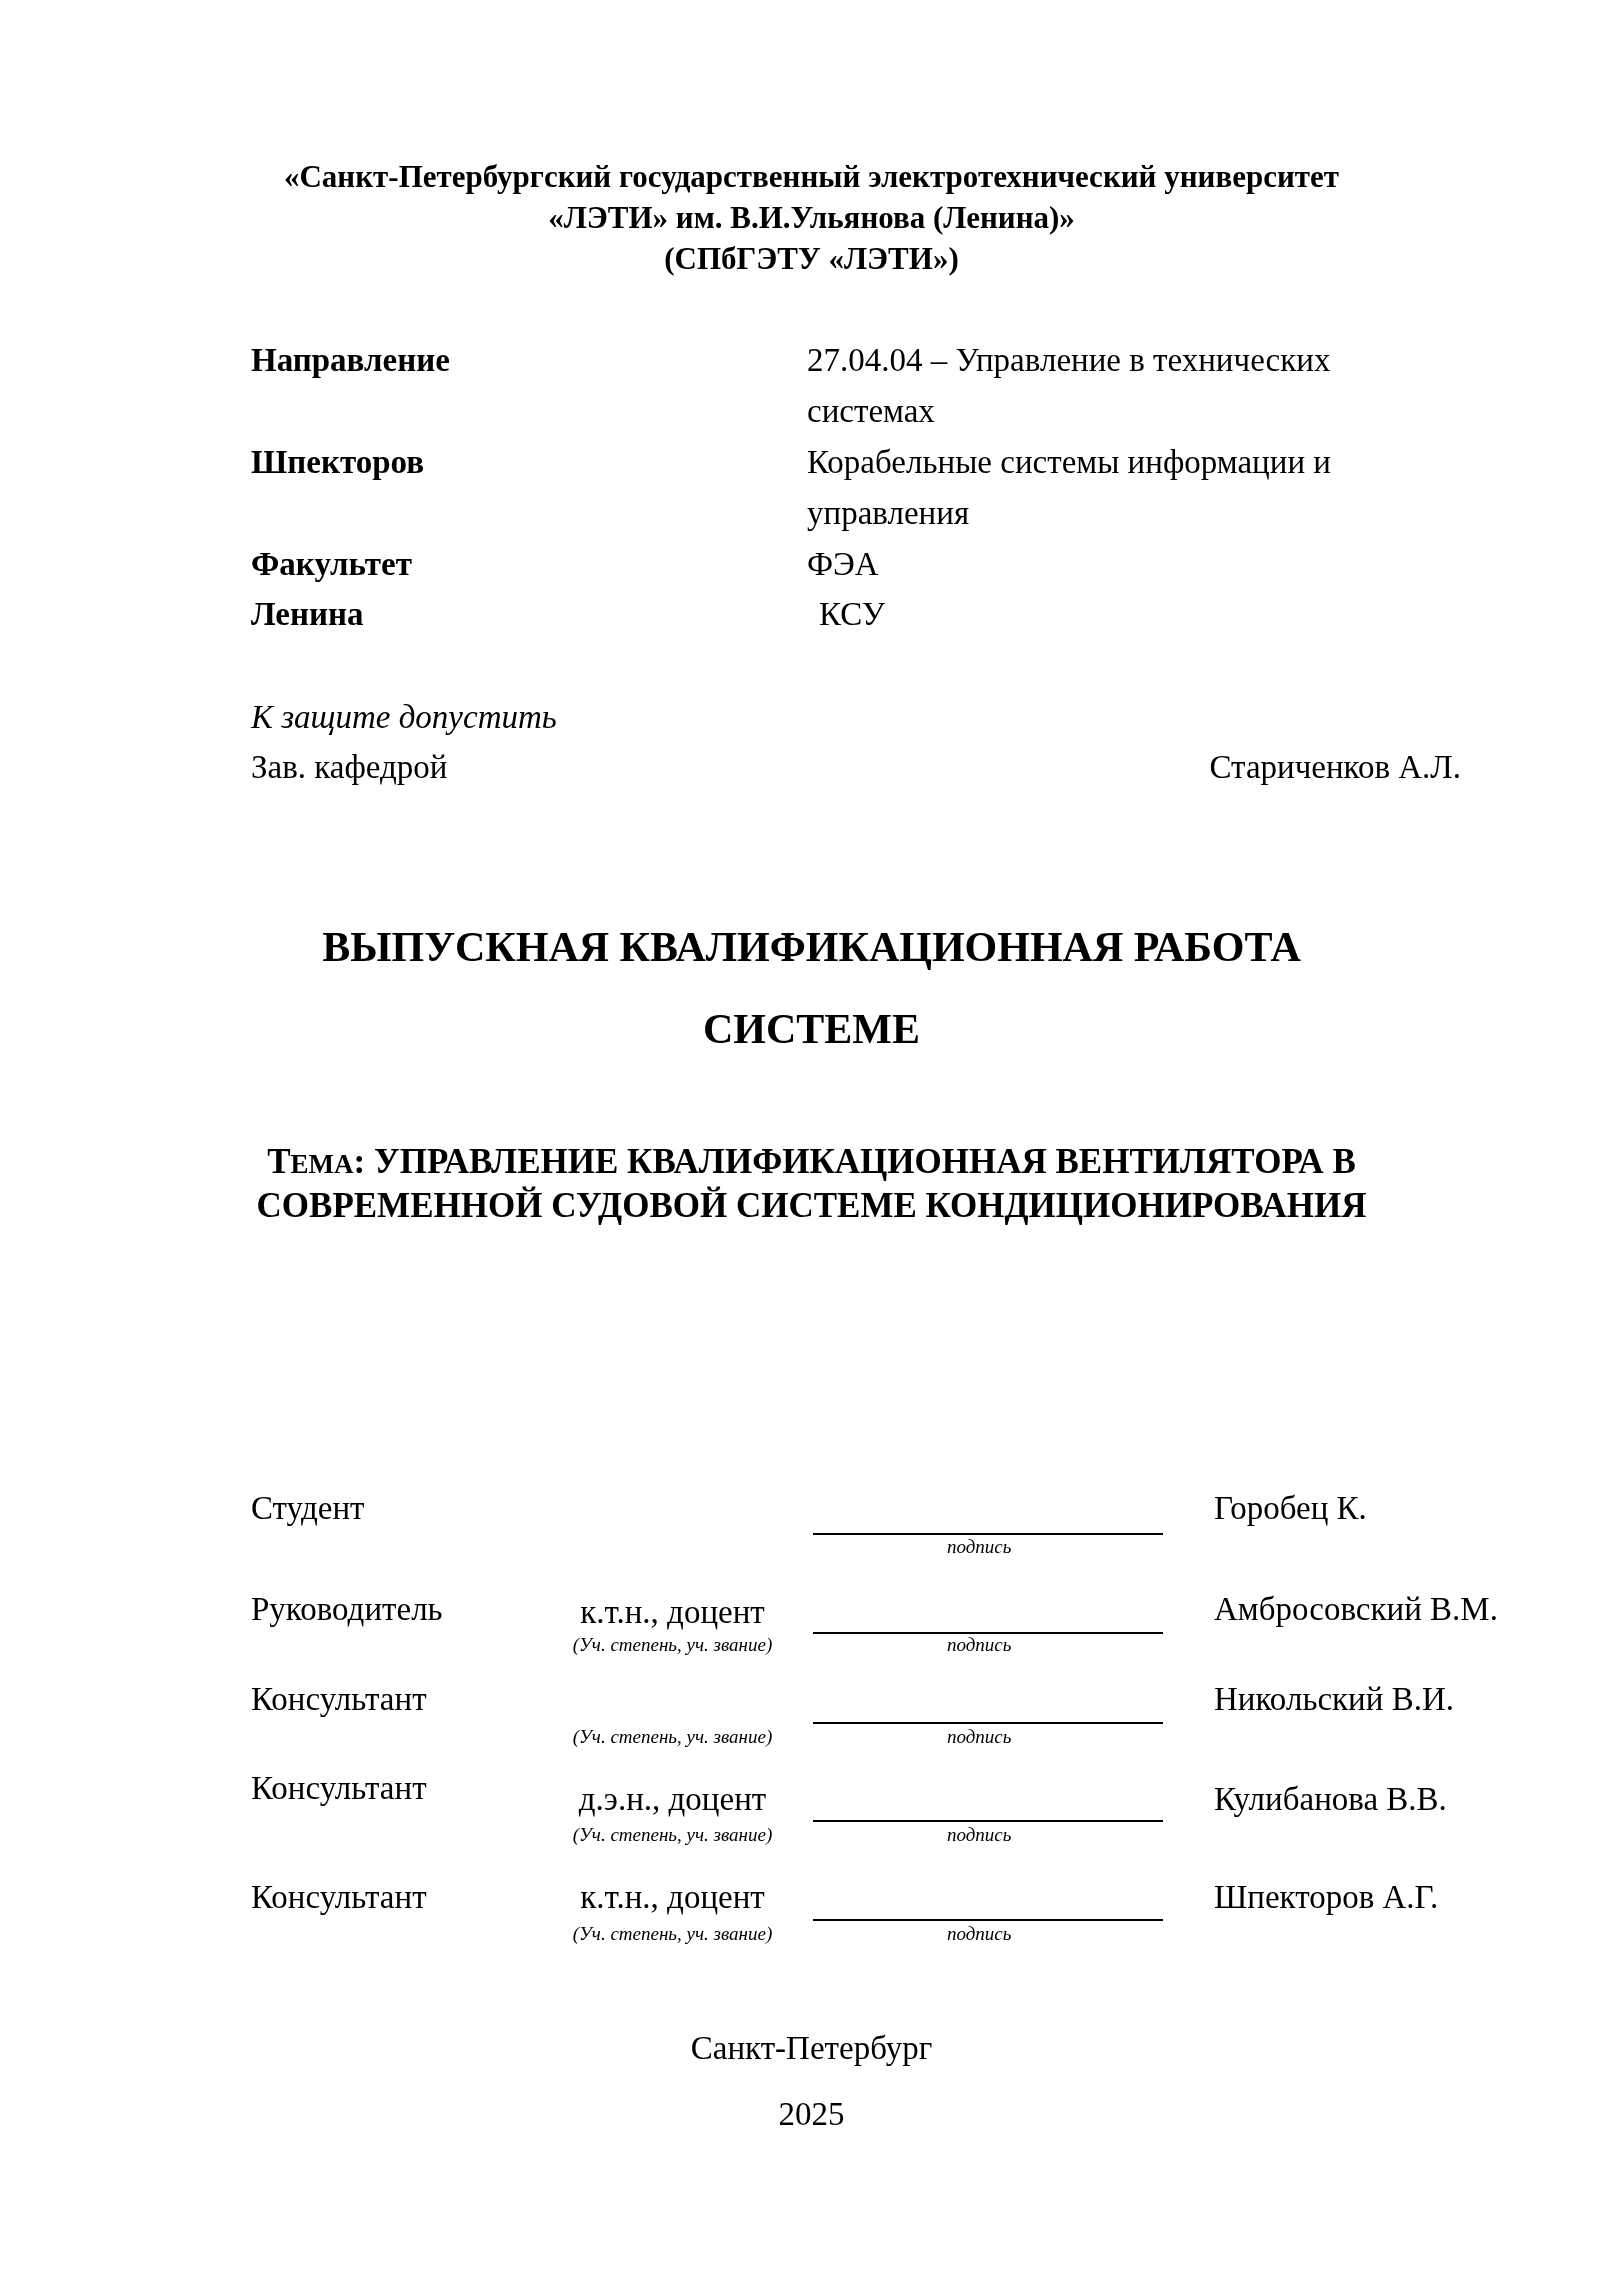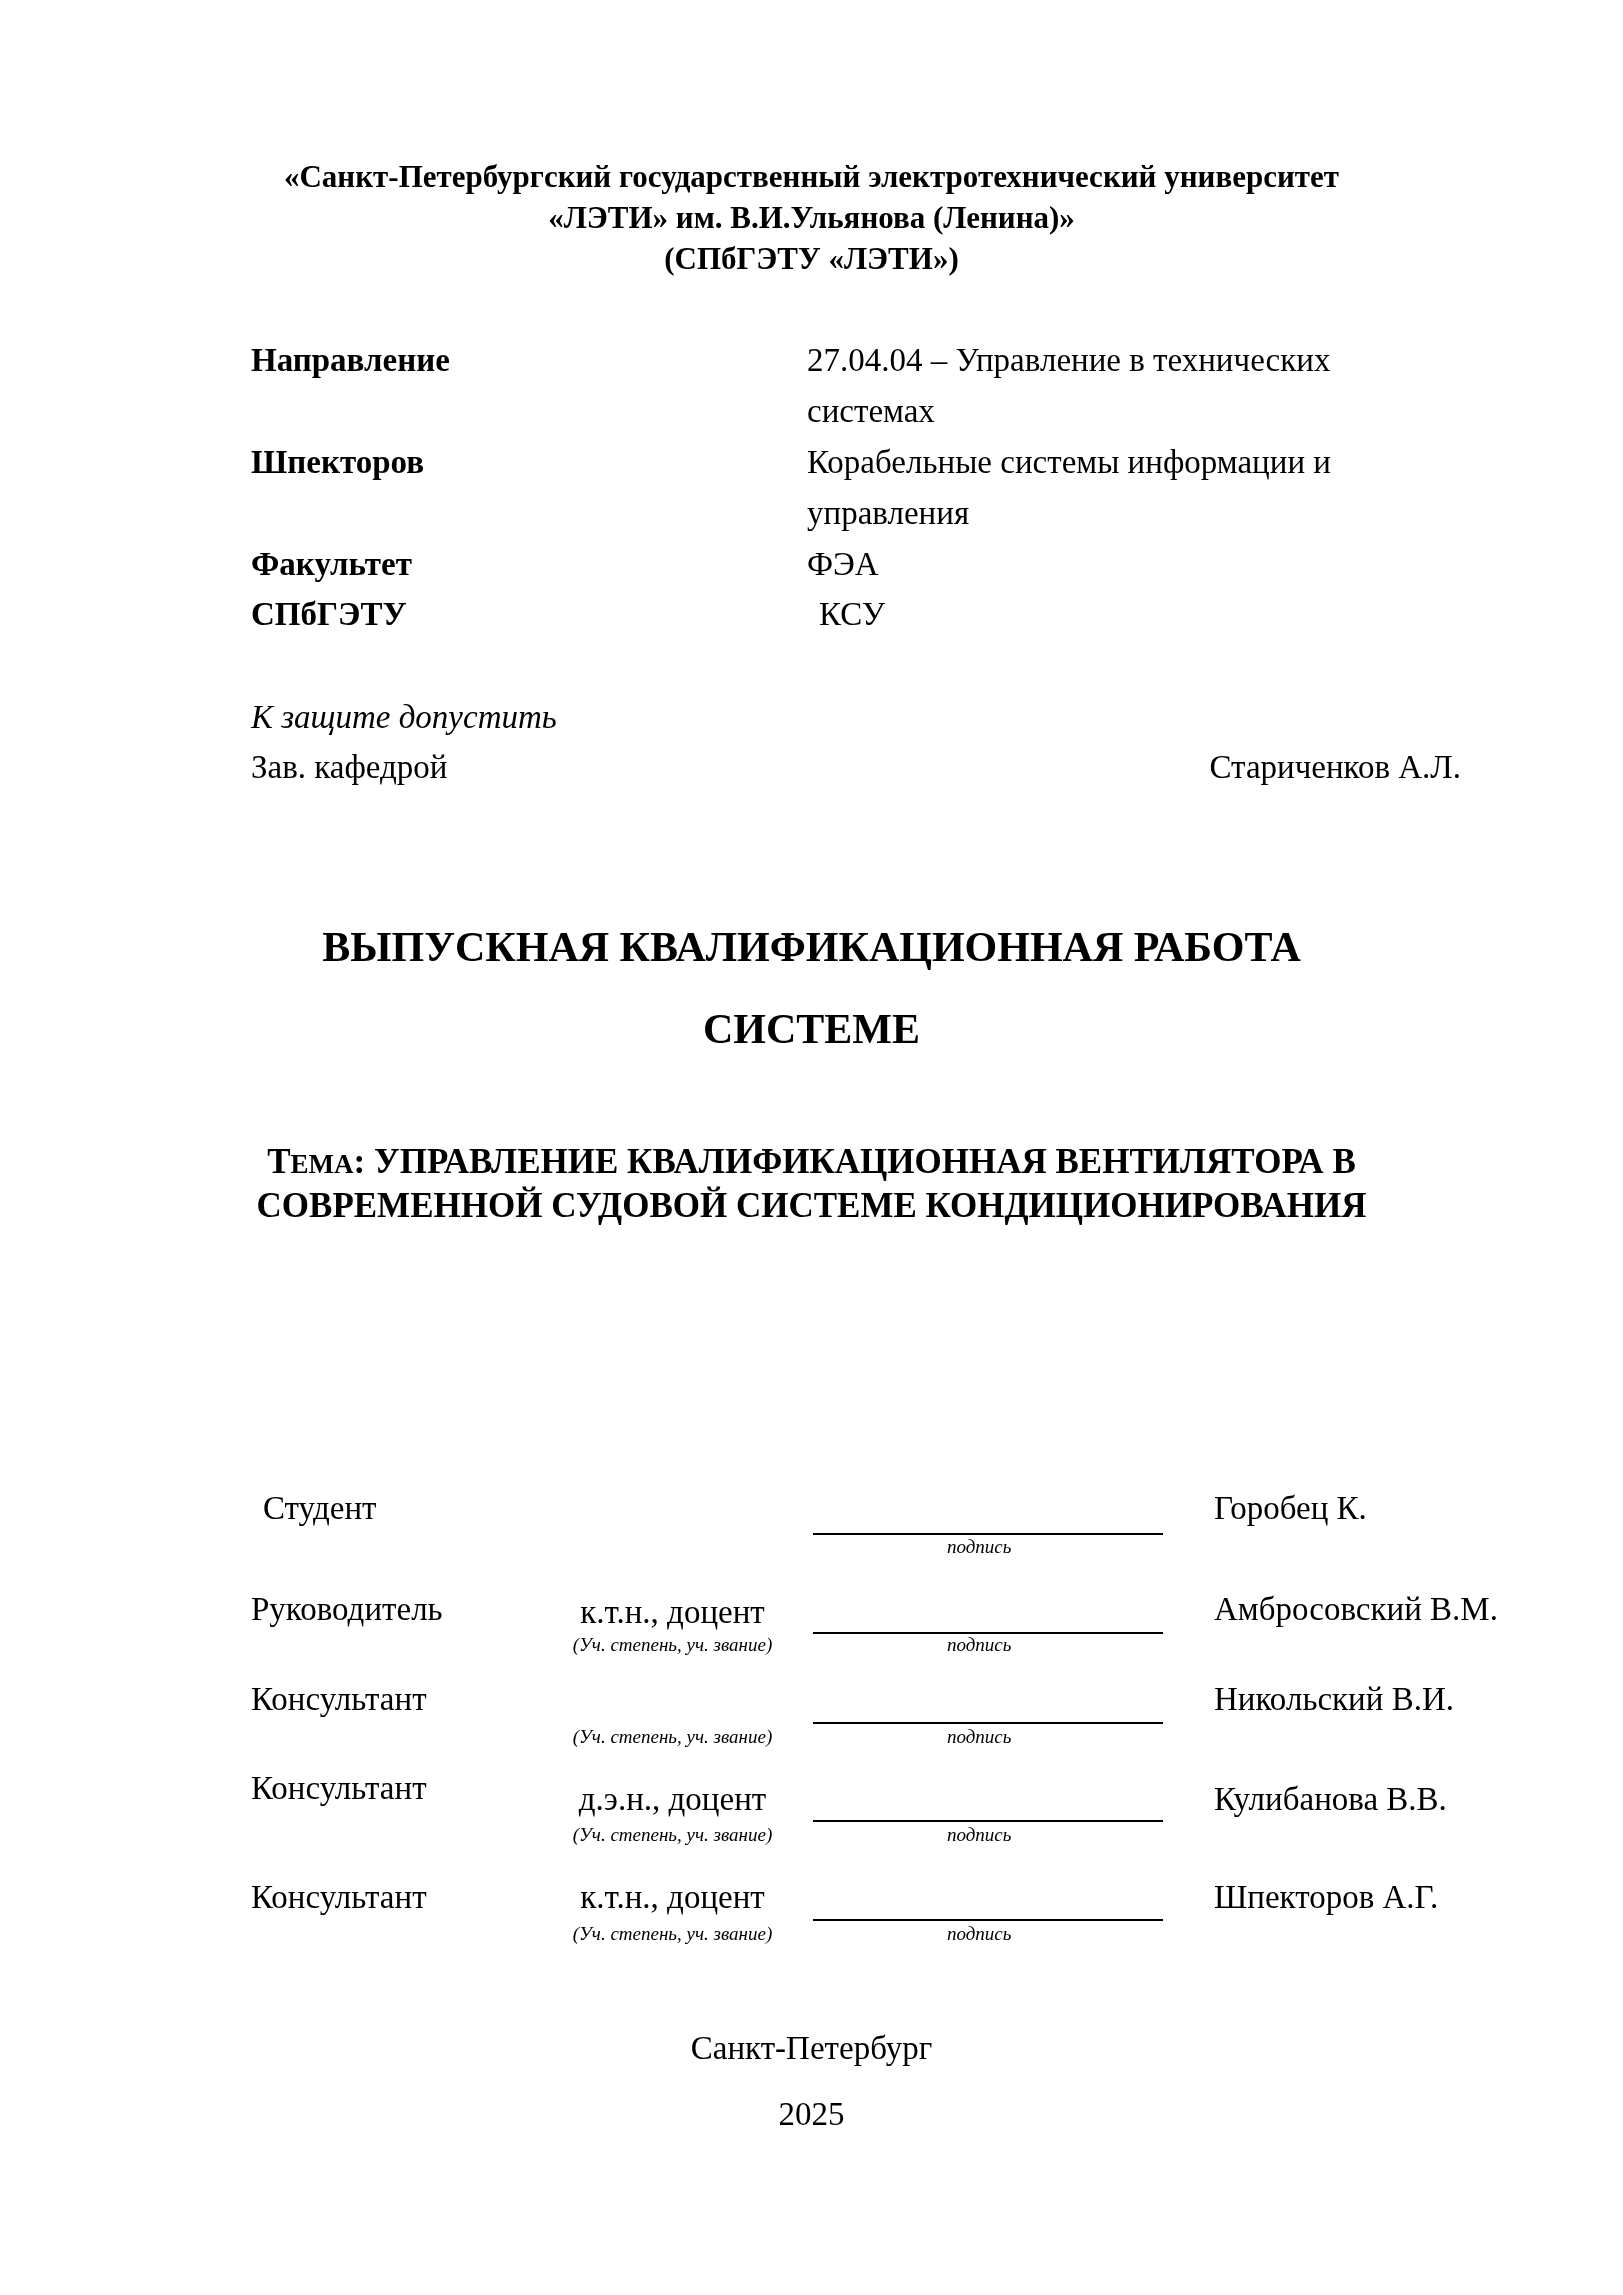--- a/index.html
+++ b/index.html
@@ -29,36 +29,36 @@
 <div class="abs val" style="left:807px; top:342px;">27.04.04 – Управление в технических</div>
 <div class="abs val" style="left:807px; top:393px;">системах</div>
 
 <div class="abs lbl" style="left:251px; top:444px;">Шпекторов</div>
 <div class="abs val" style="left:807px; top:444px;">Корабельные системы информации и</div>
 <div class="abs val" style="left:807px; top:495px;">управления</div>
 
 <div class="abs lbl" style="left:251px; top:546px;">Факультет</div>
 <div class="abs val" style="left:807px; top:546px;">ФЭА</div>
 
-<div class="abs lbl" style="left:251px; top:596px;">СПбГЭТУ</div>
+<div class="abs lbl" style="left:251px; top:596px;">Ленина</div>
 <div class="abs val" style="left:807px; top:596px;margin-left:12px;">КСУ</div>
 
 <div class="abs txt ital" style="left:251px; top:699px;">К защите допустить</div>
 <div class="abs txt" style="left:251px; top:749px;">Зав. кафедрой</div>
 <div class="abs txt" style="right:162px; top:749px;">Стариченков А.Л.</div>
 
 <div class="abs center title" style="top:923px;">ВЫПУСКНАЯ КВАЛИФИКАЦИОННАЯ РАБОТА</div>
 <div class="abs center title" style="top:1005px;">СИСТЕМЕ</div>
 
 <div class="abs center topic" style="top:1142px;">
   <span>Т</span><span class="sc">ЕМА</span><span>:</span><span style="white-space:pre;"> УПРАВЛЕНИЕ КВАЛИФИКАЦИОННАЯ ВЕНТИЛЯТОРА В</span>
 </div>
 <div class="abs center topic" style="top:1186px;">СОВРЕМЕННОЙ СУДОВОЙ СИСТЕМЕ КОНДИЦИОНИРОВАНИЯ</div>
 
-<div class="abs txt" style="left:263px; top:1490px;">Студент</div>
+<div class="abs txt" style="left:251px; top:1490px;">Студент</div>
 <div class="sigline" style="left:813px; width:350px; top:1533px;"></div>
 <div class="abs hint" style="left:947px; top:1536px;">подпись</div>
 <div class="abs txt" style="left:1214px; top:1490px;">Горобец К.</div>
 
 <div class="abs txt" style="left:251px; top:1591px;">Руководитель</div>
 <div class="abs txt" style="left:539px; width:267px; text-align:center; top:1594px;">к.т.н., доцент</div>
 <div class="abs hint" style="left:539px; width:267px; text-align:center; top:1634px;">(Уч. степень, уч. звание)</div>
 <div class="sigline" style="left:813px; width:350px; top:1632px;"></div>
 <div class="abs hint" style="left:947px; top:1634px;">подпись</div>
 <div class="abs txt" style="left:1214px; top:1591px;">Амбросовский В.М.</div>

